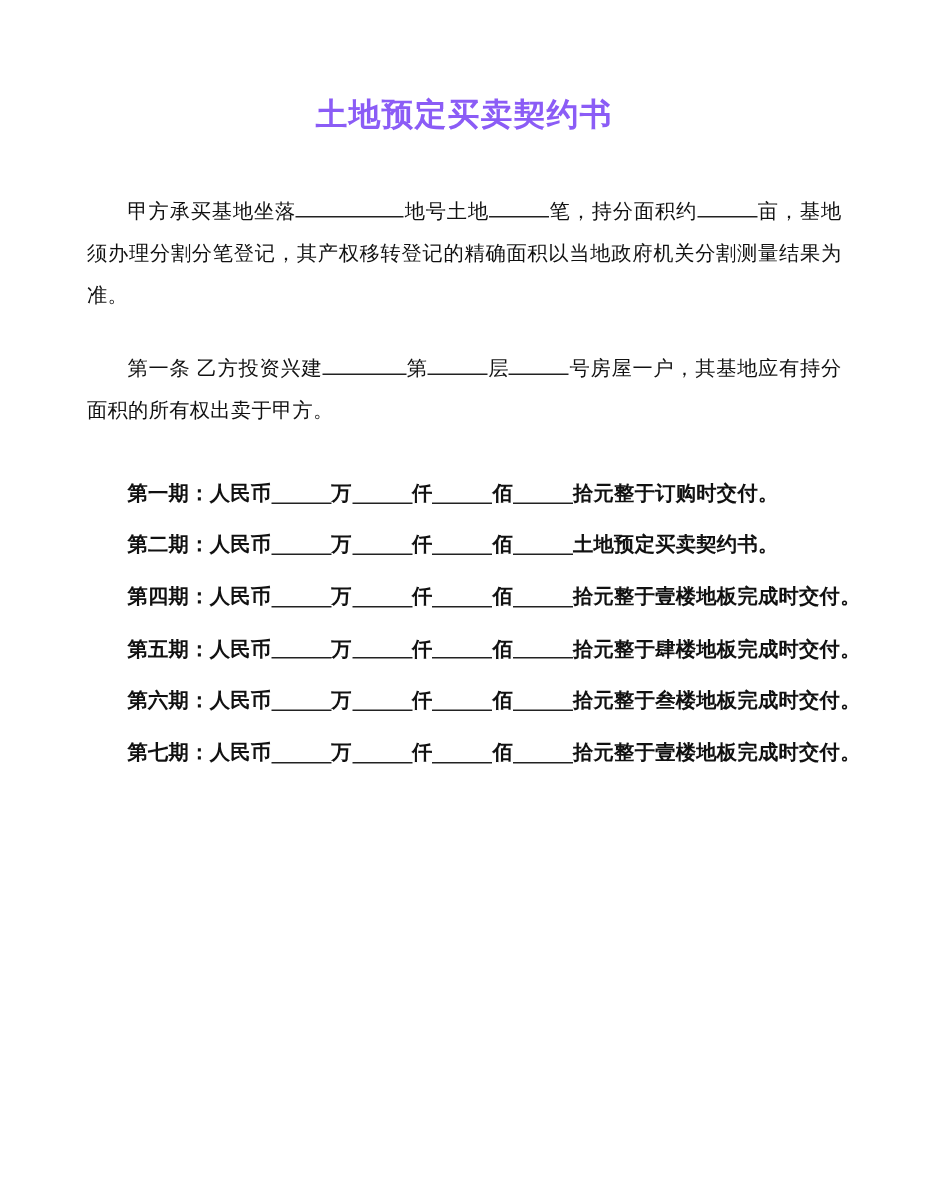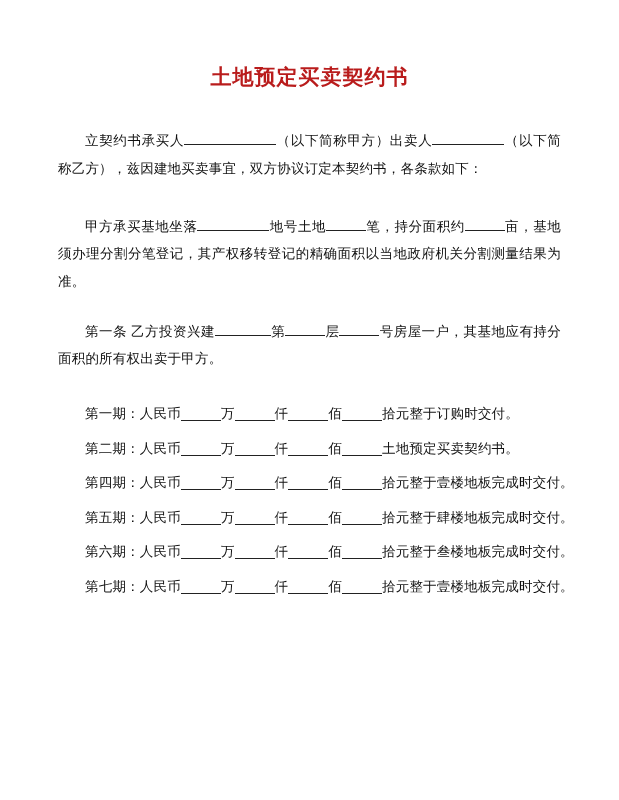--- a/index.html
+++ b/index.html
@@ -23,21 +23,21 @@
     background: #fff;
   }
   .doc-title {
     text-align: center;
     font-size: 21px;
     font-weight: bold;
     letter-spacing: 1px;
     margin-top: 62px;
     margin-bottom: 0;
     line-height: 1.4;
-    color: #b91c1c;
+    color: #8b5cf6;
   }
   .body-block {
     margin-top: 36px;
   }
   .para {
     font-size: 13.5px;
     line-height: 2.05;
     text-align: justify;
     text-justify: inter-ideograph;
     margin: 0 0 22px 0;
@@ -54,20 +54,21 @@
     margin-top: 30px;
   }
   .inst-line {
     font-size: 13.5px;
     line-height: 1.6;
     margin: 0 0 13px 0;
     text-indent: 2em;
     color: #111;
     letter-spacing: 0.2px;
     white-space: nowrap;
+    font-weight: bold;
   }
   u.fill {
     text-decoration: none;
     border-bottom: 1px solid #222;
     display: inline-block;
     text-align: center;
     height: 1.25em;
     vertical-align: baseline;
   }
   .f-sm { width: 40px; }
@@ -76,21 +77,20 @@
   .f-xl { width: 92px; }
 </style>
 </head>
 <body>
 
 <div class="page">
 
   <h1 class="doc-title">土地预定买卖契约书</h1>
 
   <div class="body-block">
-    <p class="para indent gap-lg"><span>立契约书承买人</span><u class="fill f-xl">&nbsp;</u><span>（以下简称甲方）出卖人</span><u class="fill f-lg">&nbsp;</u><span>（以下简称乙方），兹因建地买卖事宜，双方协议订定本契约书，各条款如下：</span></p>
     <p class="para indent"><span>甲方承买基地坐落</span><u class="fill f-lg">&nbsp;</u><span>地号土地</span><u class="fill f-sm">&nbsp;</u><span>笔，持分面积约</span><u class="fill f-sm">&nbsp;</u><span>亩，基地须办理分割分笔登记，其产权移转登记的精确面积以当地政府机关分割测量结果为准。</span></p>
     <p class="para indent"><span>第一条  乙方投资兴建</span><u class="fill f-md">&nbsp;</u><span>第</span><u class="fill f-sm">&nbsp;</u><span>层</span><u class="fill f-sm">&nbsp;</u><span>号房屋一户，其基地应有持分面积的所有权出卖于甲方。</span></p>
   </div>
 
   <div class="installments">
       <p class="inst-line"><span>第一期：人民币</span><u class="fill f-sm">&nbsp;</u><span>万</span><u class="fill f-sm">&nbsp;</u><span>仟</span><u class="fill f-sm">&nbsp;</u><span>佰</span><u class="fill f-sm">&nbsp;</u><span>拾元整于订购时交付。</span></p>
       <p class="inst-line"><span>第二期：人民币</span><u class="fill f-sm">&nbsp;</u><span>万</span><u class="fill f-sm">&nbsp;</u><span>仟</span><u class="fill f-sm">&nbsp;</u><span>佰</span><u class="fill f-sm">&nbsp;</u><span>土地预定买卖契约书。</span></p>
       <p class="inst-line"><span>第四期：人民币</span><u class="fill f-sm">&nbsp;</u><span>万</span><u class="fill f-sm">&nbsp;</u><span>仟</span><u class="fill f-sm">&nbsp;</u><span>佰</span><u class="fill f-sm">&nbsp;</u><span>拾元整于壹楼地板完成时交付。</span></p>
       <p class="inst-line"><span>第五期：人民币</span><u class="fill f-sm">&nbsp;</u><span>万</span><u class="fill f-sm">&nbsp;</u><span>仟</span><u class="fill f-sm">&nbsp;</u><span>佰</span><u class="fill f-sm">&nbsp;</u><span>拾元整于肆楼地板完成时交付。</span></p>
       <p class="inst-line"><span>第六期：人民币</span><u class="fill f-sm">&nbsp;</u><span>万</span><u class="fill f-sm">&nbsp;</u><span>仟</span><u class="fill f-sm">&nbsp;</u><span>佰</span><u class="fill f-sm">&nbsp;</u><span>拾元整于叁楼地板完成时交付。</span></p>

